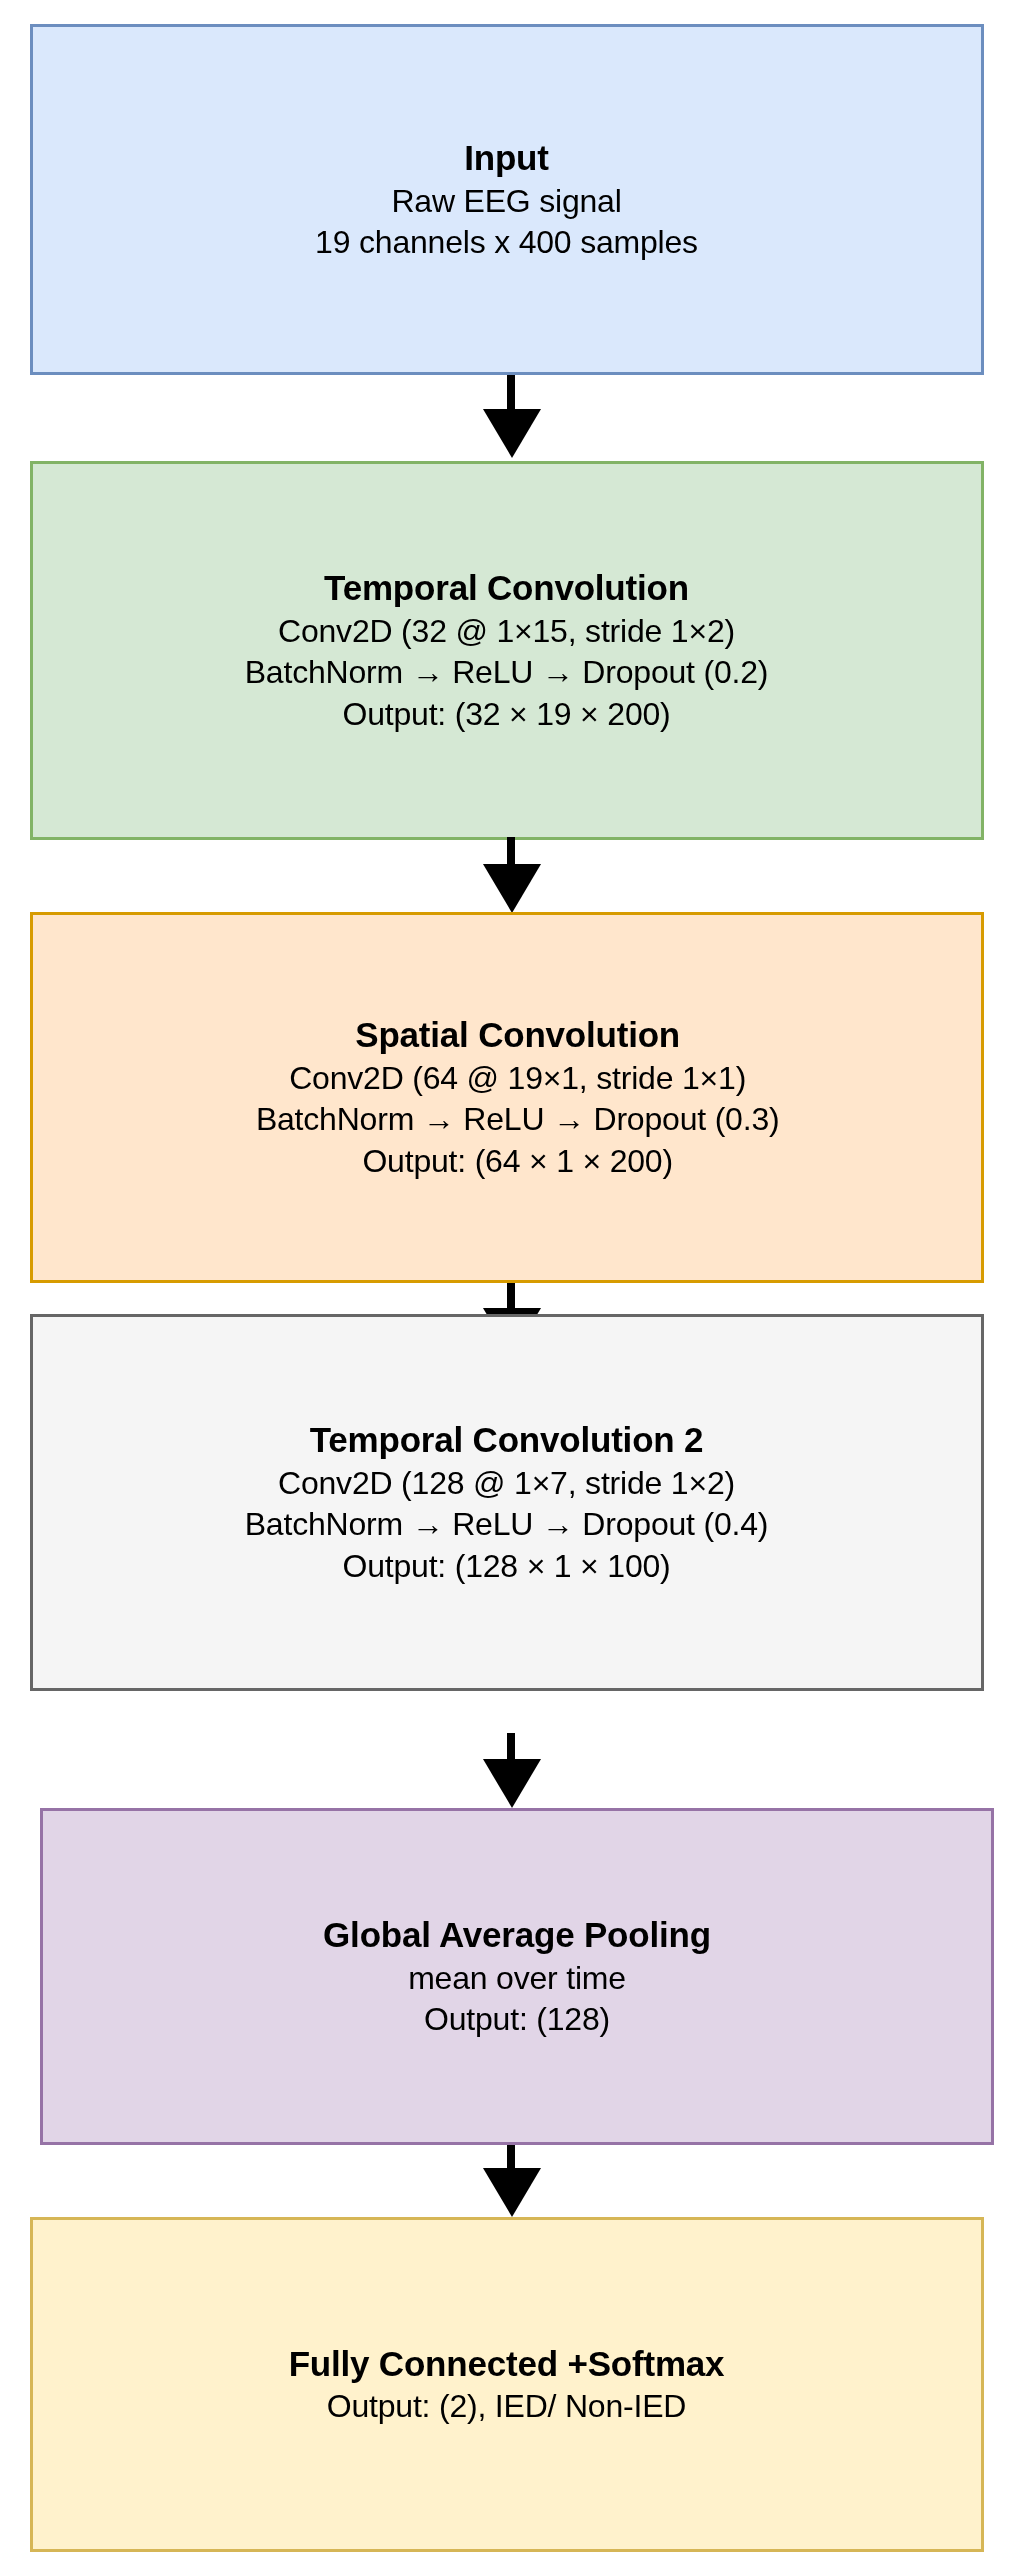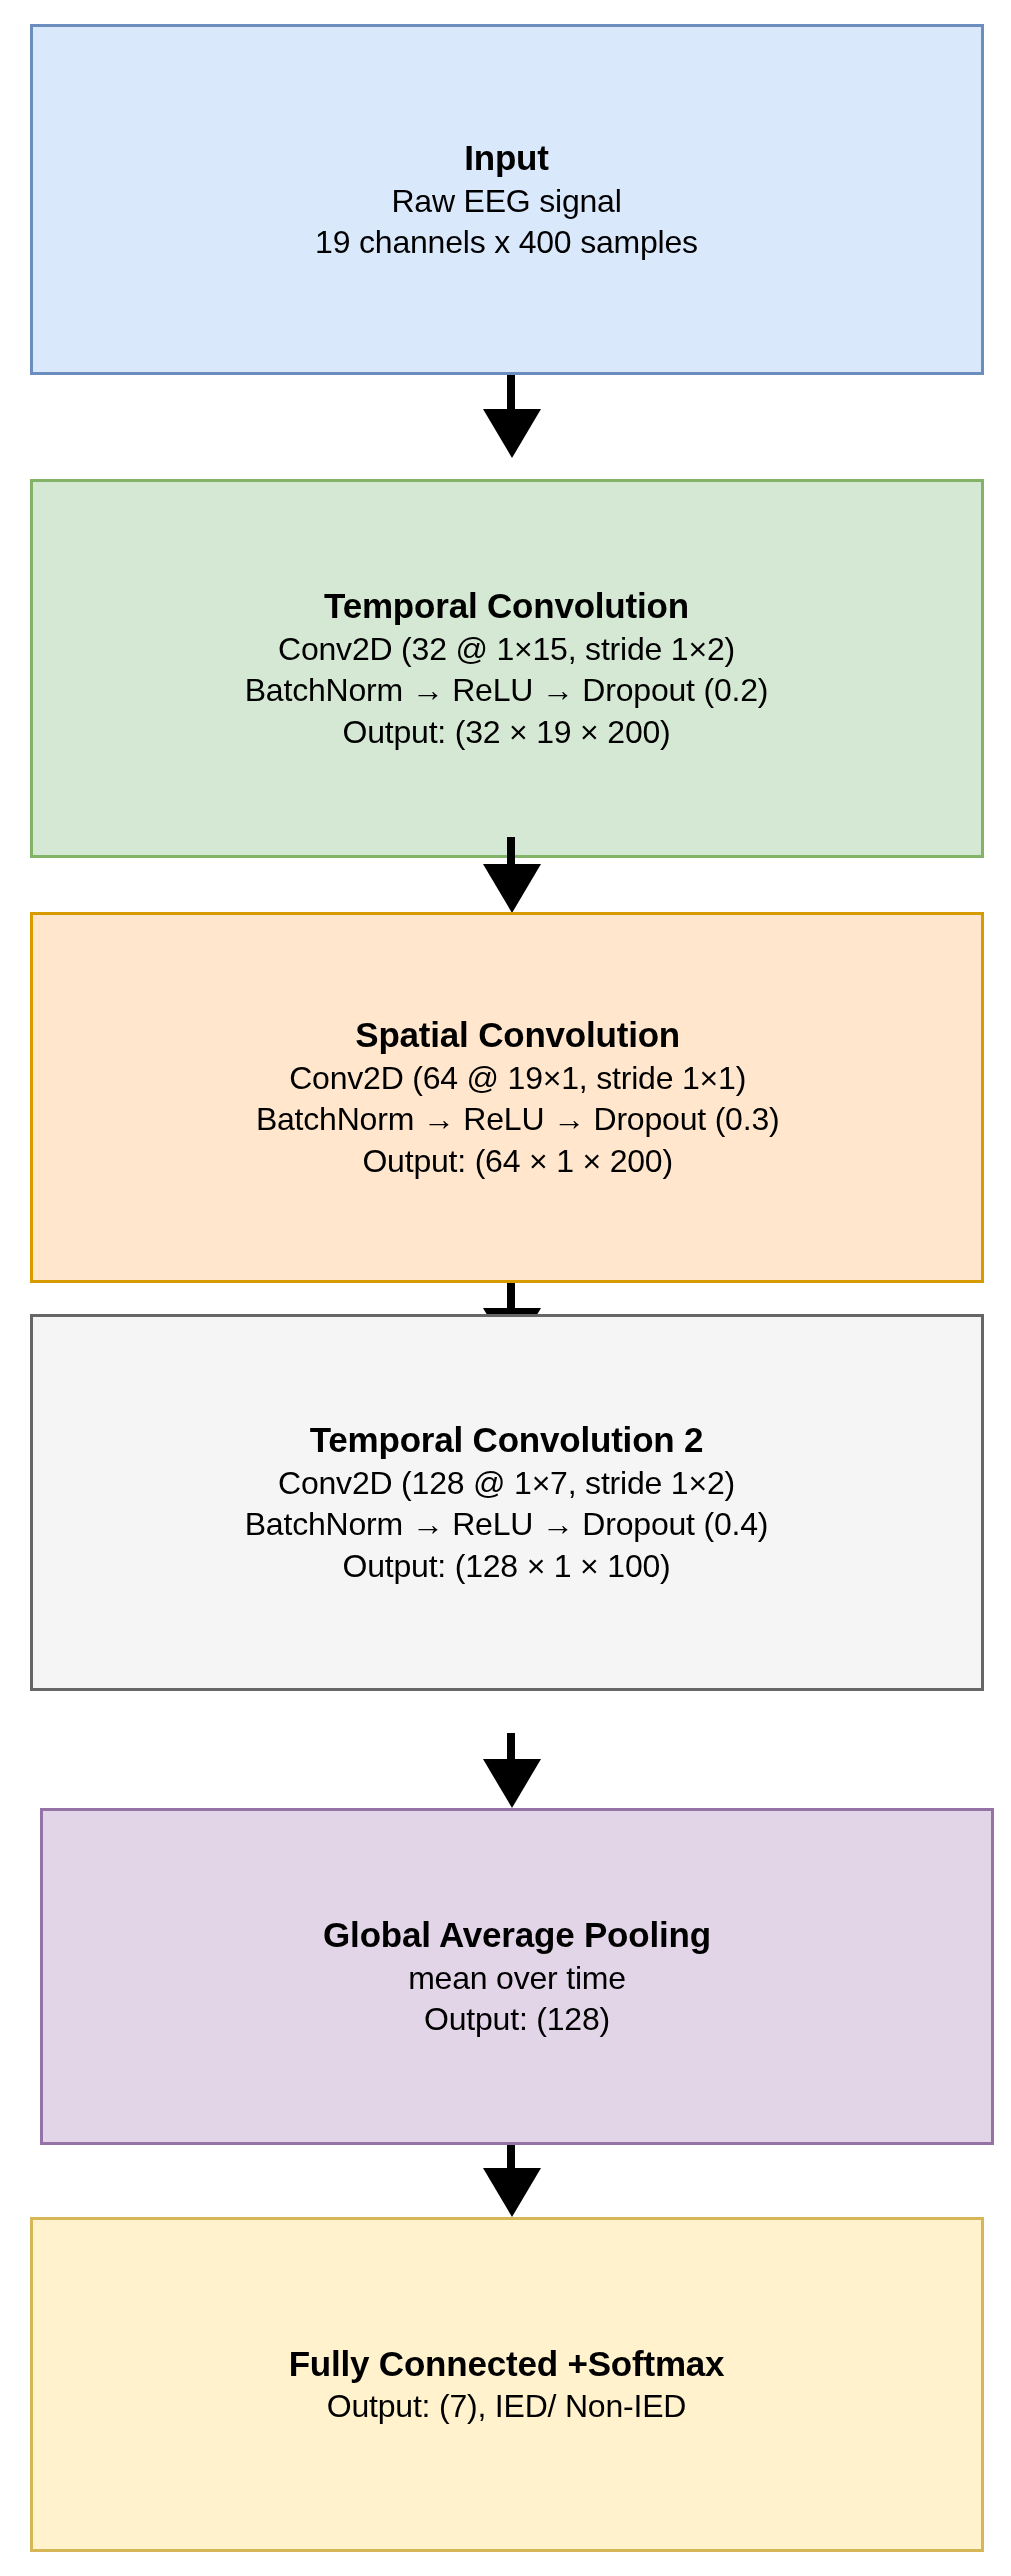--- a/index.html
+++ b/index.html
@@ -42,21 +42,21 @@
   .node .line {
     font-weight: normal;
     font-size: 32px;
     line-height: 1.30;
     letter-spacing: -0.2px;
     white-space: nowrap;
   }
 
   
   #node-input        { left: 29.5px;  top: 24px;   width: 954px; height: 351px; justify-content: center; }
-  #node-temporal-conv{ left: 29.5px;  top: 479px;  width: 954px; height: 379px; }
+  #node-temporal-conv{ left: 29.5px;  top: 461px;  width: 954px; height: 379px; }
   #node-spatial-conv { left: 29.5px;  top: 912px; width: 954px; height: 371px; padding-left: 31px; }
   #node-temporal-conv2{left: 29.5px;  top: 1314px; width: 954px; height: 377px; }
   #node-gap          { left: 40px;  top: 1808px; width: 954px; height: 337px; }
   #node-fc-softmax   { left: 29.5px;  top: 2217px; width: 954px; height: 335px; }
 
   
   .edge {
     position: absolute;
     width: 7.8px;
     left: 507px;
@@ -130,17 +130,17 @@
     <div class="title">Global Average Pooling</div>
     <div class="line">mean over time</div>
     <div class="line">Output: (128)</div>
   </div>
 
   <div class="edge" id="edge-5" style="background-color: rgb(0, 0, 0);"></div>
   <div class="arrowhead" id="arrowhead-5" style="border-top-color: rgb(0, 0, 0);"></div>
 
   <div class="node" id="node-fc-softmax" style="background-color: rgb(255, 242, 204); border-color: rgb(214, 182, 86);">
     <div class="title">Fully Connected +Softmax</div>
-    <div class="line">Output: (7), IED/ Non-IED</div>
+    <div class="line">Output: (2), IED/ Non-IED</div>
   </div>
 
 </div>
 
 
 </body></html>

